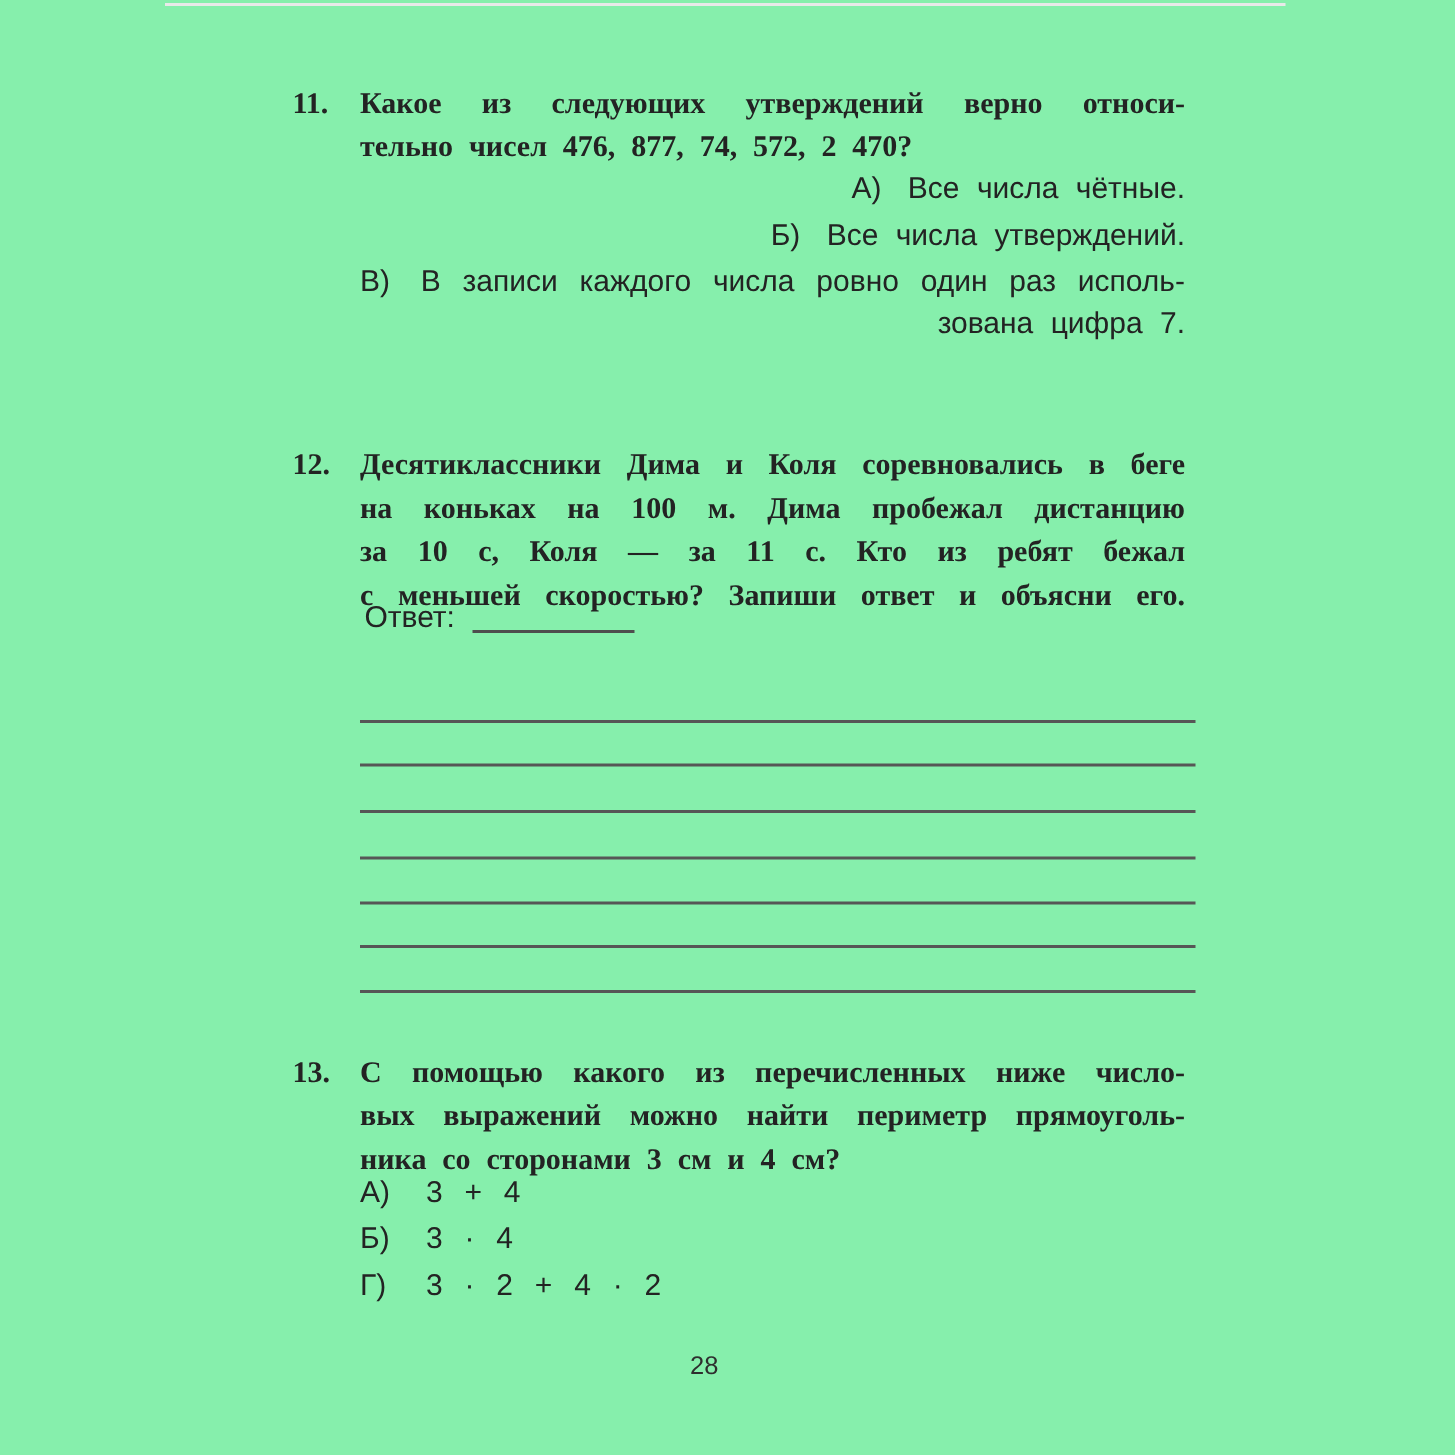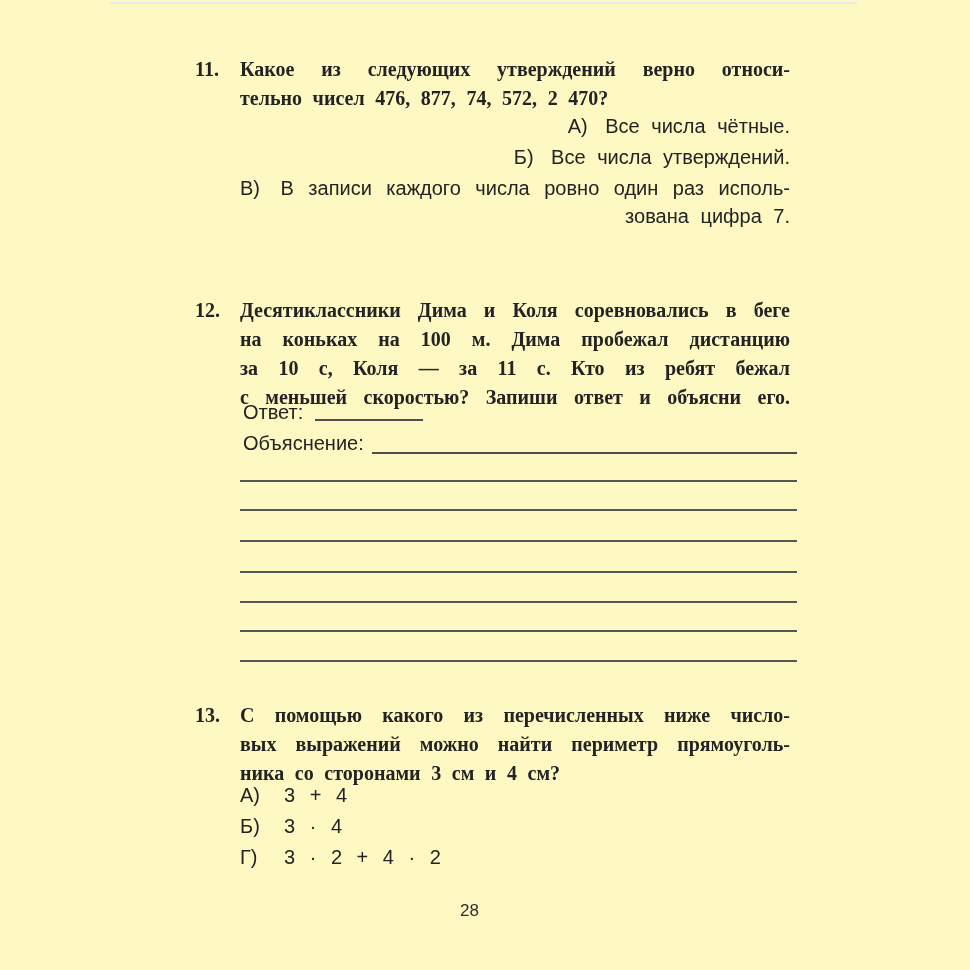--- a/index.html
+++ b/index.html
@@ -4,21 +4,21 @@
 <style>
   html, body {
     margin: 0;
     padding: 0;
     background: #fcfcfb;
   }
   .page {
     position: relative;
     width: 970px;
     height: 970px;
-    background: #fef9c3;
+    background: #86efac;
     color: #232323;
     font-family: "Liberation Serif", serif;
     overflow: hidden;
   }
   .top-rule {
     position: absolute;
     left: 110px;
     top: 2px;
     width: 747px;
     height: 2px;
@@ -68,21 +68,21 @@
     line-height: 30px;
     margin-bottom: 1px;
   }
   .olabel13 { display: inline-block; width: 44px; }
   .mexpr { word-spacing: 9px; }
   .ans-row {
     font-family: "Liberation Sans", sans-serif;
     font-size: 20px;
     line-height: 21px;
     display: flex;
-    align-items: flex-start;
+    align-items: center;
   }
   .blank-short {
     display: inline-block;
     width: 108px;
     height: 17px;
     margin-left: 12px;
     border-bottom: 2px solid #4e4e4e;
   }
   .expl-row {
     font-family: "Liberation Sans", sans-serif;
@@ -154,24 +154,20 @@
       <div class="tl">за 10 с, Коля — за 11 с. Кто из ребят бежал</div>
       <div class="tl">с меньшей скоростью? Запиши ответ и объясни его.</div>
     </div>
   </div>
 
   <div class="sec ans-row" style="left:243px; top:402px;">
     <span>Ответ:</span>
     <span class="blank-short"></span>
   </div>
 
-  <div class="sec expl-row" style="left:243px; top:433px;">
-    <span>Объяснение:</span>
-    <span class="blank-fill"></span>
-  </div>
 
   <div class="writing-line" style="top:480px;"></div>
   <div class="writing-line" style="top:509px;"></div>
   <div class="writing-line" style="top:540px;"></div>
   <div class="writing-line" style="top:571px;"></div>
   <div class="writing-line" style="top:601px;"></div>
   <div class="writing-line" style="top:630px;"></div>
   <div class="writing-line" style="top:660px;"></div>
 
   <div class="sec q" style="left:195px; top:701px;">

